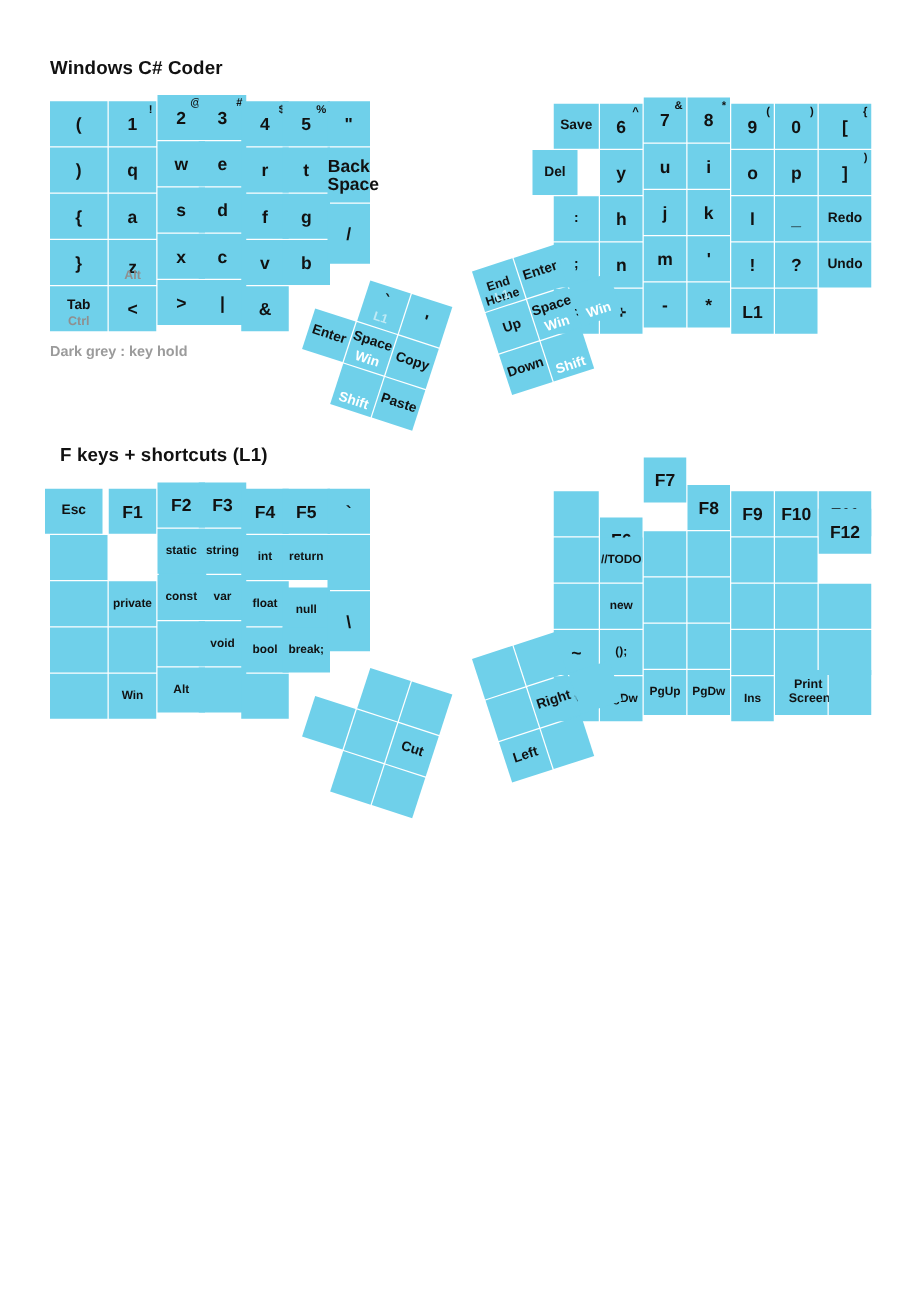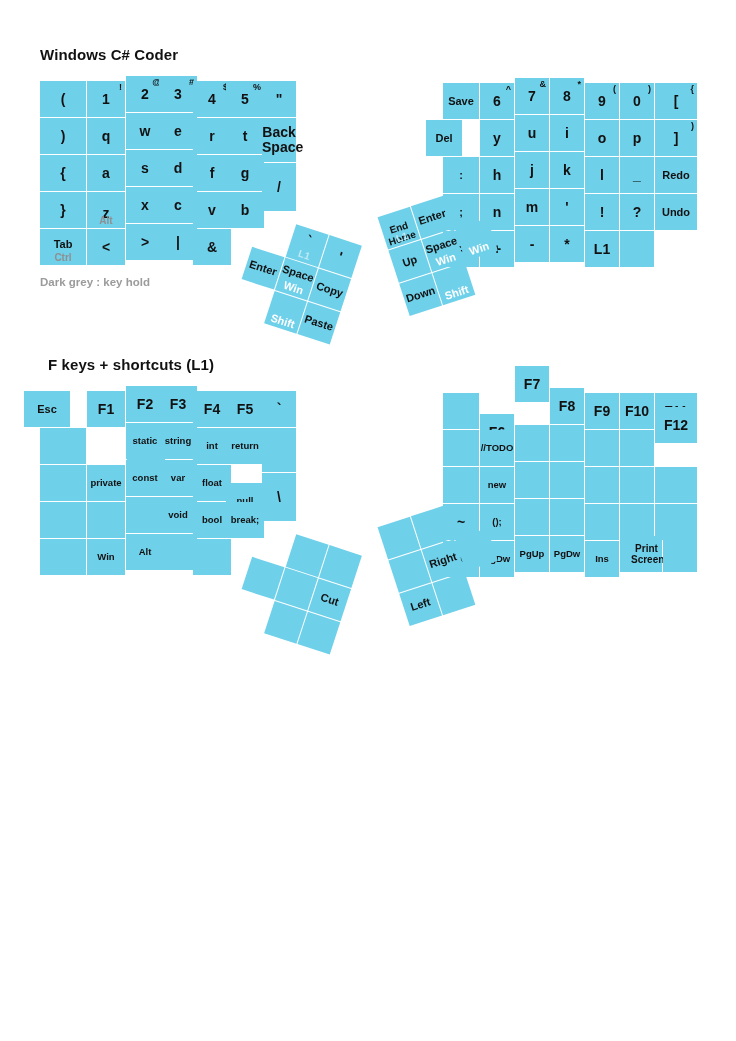--- a/index.html
+++ b/index.html
@@ -362,21 +362,21 @@
     </div>
   <div class="key" style="left:0px;top:46px;width:34px;height:34px;">
       <span class="c main sm">Down</span>
     </div>
 </div>
 
 <div class="note" style="left:40px;top:276px;">Dark grey : key hold</div>
 
 <div class="layer-title" style="left:48px;top:356px;">F keys + shortcuts (L1)</div>
 
-<div class="key" style="left:24px;top:391px;width:46px;height:36px;">
+<div class="key" style="left:36px;top:391px;width:46px;height:36px;">
     <span class="c main sm">Esc</span>
   </div>
 <div class="key" style="left:40px;top:428px;width:46px;height:36px;">
     <span class="c main xs"></span>
   </div>
 <div class="key" style="left:40px;top:465px;width:46px;height:36px;">
     <span class="c main xs"></span>
   </div>
 <div class="key" style="left:40px;top:502px;width:46px;height:36px;">
     <span class="c main xs"></span>
@@ -448,21 +448,21 @@
 <div class="key" style="left:193px;top:539px;width:38px;height:36px;">
     <span class="c main xs"></span>
   </div>
 
 <div class="key" style="left:226px;top:391px;width:38px;height:36px;">
     <span class="c main">F5</span>
   </div>
 <div class="key" style="left:226px;top:428px;width:38px;height:36px;">
     <span class="c main xs">return</span>
   </div>
-<div class="key" style="left:226px;top:483px;width:38px;height:36px;">
+<div class="key" style="left:226px;top:470px;width:38px;height:36px;">
     <span class="c main xs">null</span>
   </div>
 <div class="key" style="left:226px;top:502px;width:38px;height:36px;">
     <span class="c main xs">break;</span>
   </div>
 
 <div class="key" style="left:262px;top:391px;width:34px;height:36px;">
     <span class="c main">`</span>
   </div>
 <div class="key" style="left:262px;top:428px;width:34px;height:44px;">

